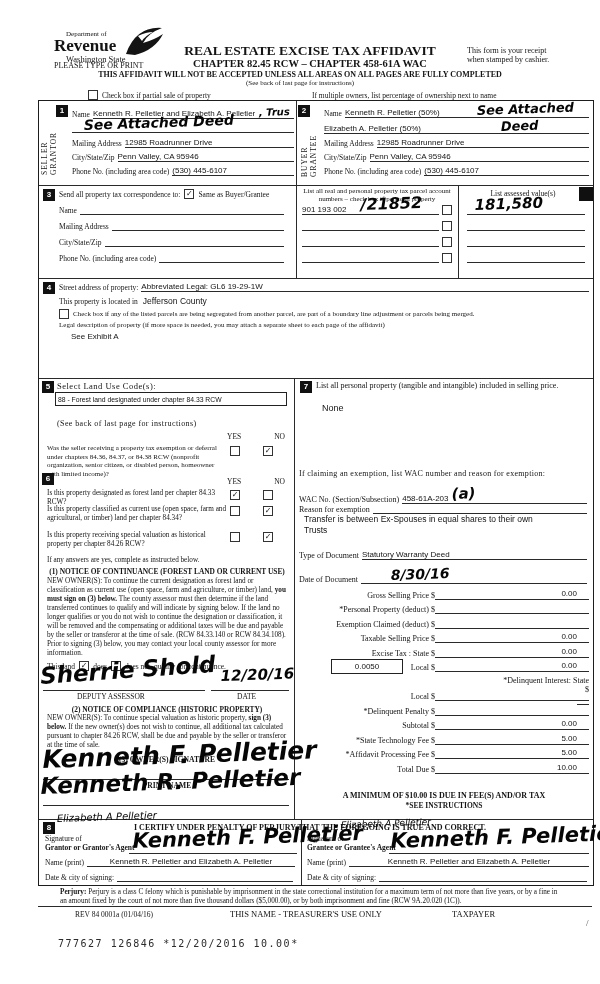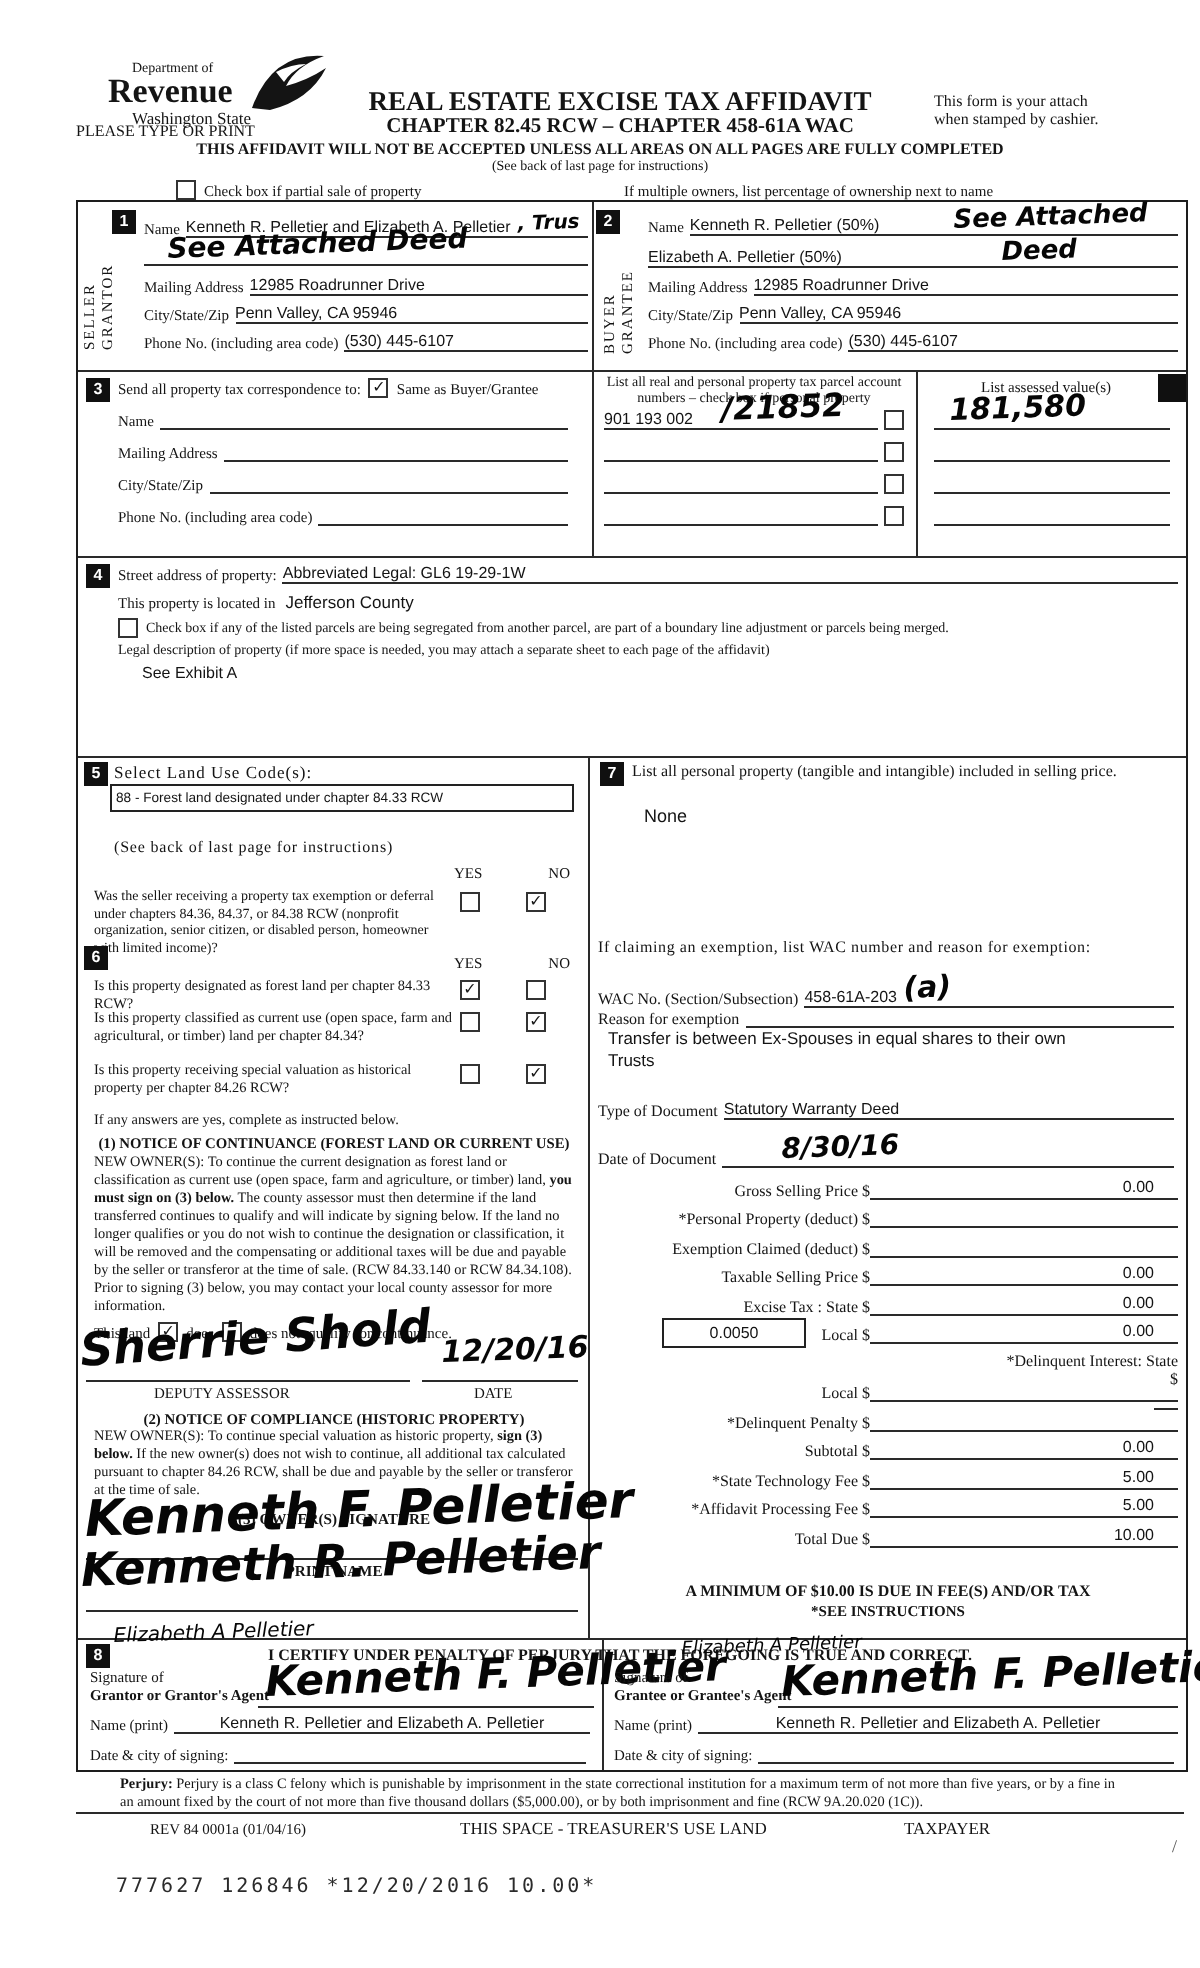--- a/index.html
+++ b/index.html
@@ -43,24 +43,24 @@
     <span class="abs" style="left:70px;top:-4px;">
       <svg width="44" height="40" viewBox="0 0 44 40">
           <path d="M4 32 Q 14 4 40 6 Q 26 11 21 21 Q 32 18 41 12 Q 33 28 13 33 Z" fill="#141414"></path>
           <path d="M16 14 Q 24 10 31 10 Q 23 14 20 19 Z" fill="#fff"></path>
         </svg>
     </span>
   </div>
   <div class="abs center" style="left:150px;top:43px;width:320px;font-weight:bold;font-size:13.5px;">REAL ESTATE EXCISE TAX AFFIDAVIT</div>
   <div class="abs center" style="left:150px;top:58px;width:320px;font-weight:bold;font-size:10.5px;">CHAPTER 82.45 RCW – CHAPTER 458-61A WAC</div>
   <div class="abs" style="left:467px;top:46px;width:110px;font-size:8px;">
-    <div>This form is your attach</div>
+    <div>This form is your receipt</div>
     <div>when stamped by cashier.</div>
   </div>
-  <div class="abs" style="left:38px;top:61px;font-size:8px;">PLEASE TYPE OR PRINT</div>
+  <div class="abs" style="left:54px;top:61px;font-size:8px;">PLEASE TYPE OR PRINT</div>
   <div class="abs center bold" style="left:40px;top:70px;width:520px;font-size:8px;">THIS AFFIDAVIT WILL NOT BE ACCEPTED UNLESS ALL AREAS ON ALL PAGES ARE FULLY COMPLETED</div>
   <div class="abs center" style="left:40px;top:79px;width:520px;font-size:7px;">(See back of last page for instructions)</div>
   <div class="abs" style="left:88px;top:90px;display:flex;gap:4px;align-items:center;">
     <span class="cb"></span>
     <span class="lbl">Check box if partial sale of property</span>
   </div>
   <div class="abs lbl" style="left:312px;top:91px;">If multiple owners, list percentage of ownership next to name</div>
 
   <div class="mainbox">
 
@@ -421,18 +421,18 @@
       <span class="lbl">Date &amp; city of signing:</span>
       <span class="fill"></span>
     </div>
   </div>
 
   <div class="abs" style="left:60px;top:888px;width:505px;font-size:7.2px;line-height:8.8px;">
     <span class="bold">Perjury:</span><span> Perjury is a class C felony which is punishable by imprisonment in the state correctional institution for a maximum term of not more than five years, or by a fine in an amount fixed by the court of not more than five thousand dollars ($5,000.00), or by both imprisonment and fine (RCW 9A.20.020 (1C)).</span>
   </div>
   <div class="hdiv" style="left:38px;top:906px;width:554px;border-top:1px solid #2a2a2a;position:absolute;"></div>
   <div class="abs" style="left:75px;top:910px;font-size:7.5px;">REV 84 0001a (01/04/16)</div>
-  <div class="abs" style="left:230px;top:909px;font-size:8.5px;">THIS SPACE - TREASURER'S USE LAND</div>
+  <div class="abs" style="left:230px;top:909px;font-size:8.5px;">THIS NAME - TREASURER'S USE ONLY</div>
   <div class="abs" style="left:452px;top:909px;font-size:8.5px;">TAXPAYER</div>
   <div class="abs" style="left:586px;top:918px;font-size:9px;color:#555;">/</div>
   <div class="abs stamp" style="left:58px;top:938px;">777627 126846 *12/20/2016 10.00*</div>
 
 </div>
 
 </body></html>

